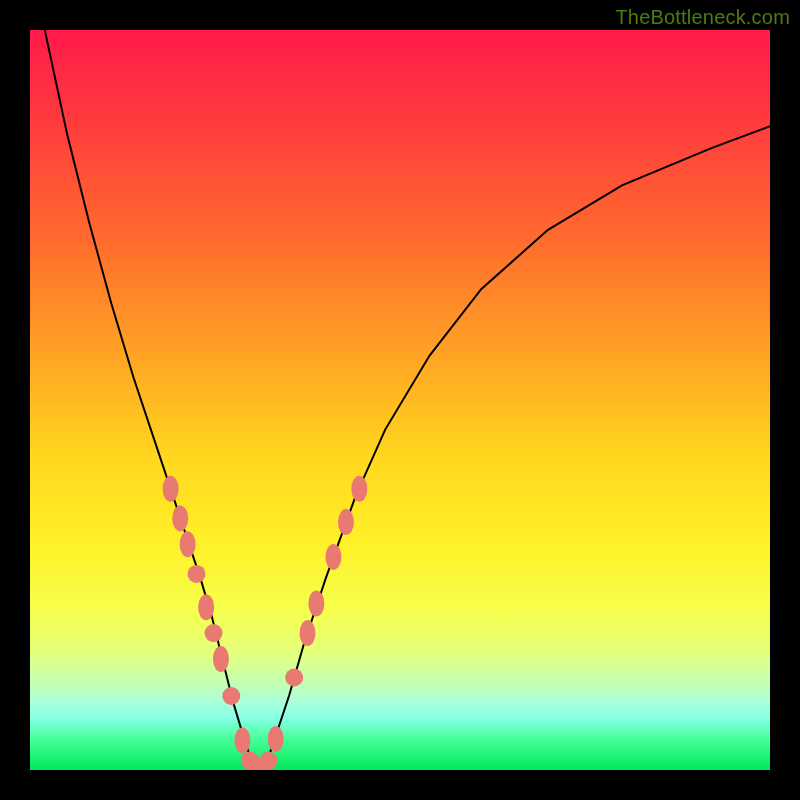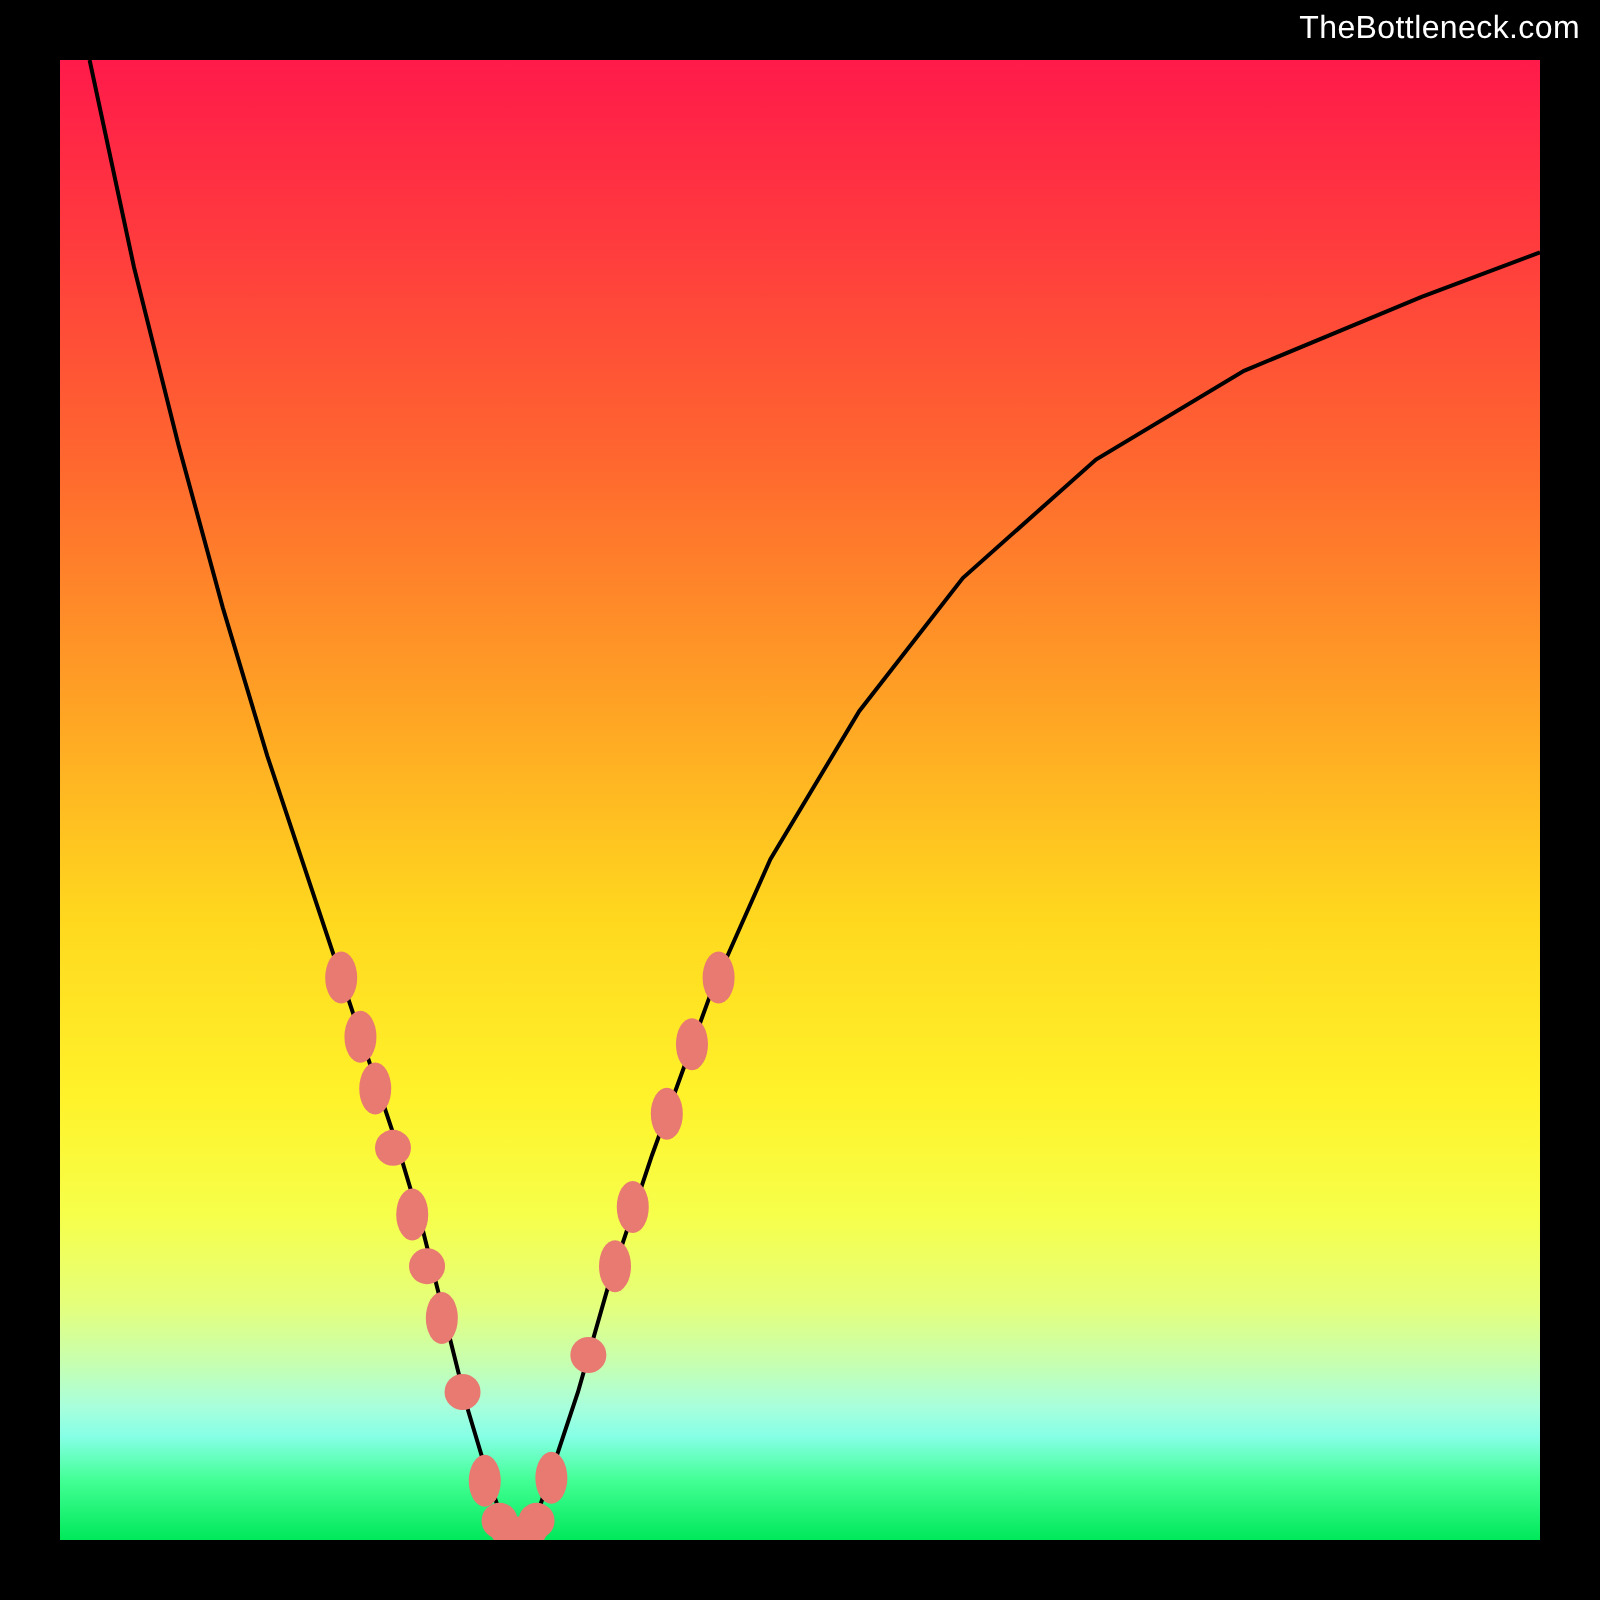--- a/index.html
+++ b/index.html
@@ -35,22 +35,22 @@
       #a8ffdc 91%,
       #86ffe6 93%,
       #42ff94 96%,
       #00e85a 100%
     );
   }
   .attribution {
     position: absolute;
     top: 6px;
     right: 10px;
-    color: #ffffff;
-    font-size: 16px;
+    color: #4d7c0f;
+    font-size: 20px;
     font-weight: 500;
     letter-spacing: 0.2px;
   }
   svg.overlay {
     position: absolute;
     left: 0;
     top: 0;
     width: 740px;
     height: 740px;
   }

